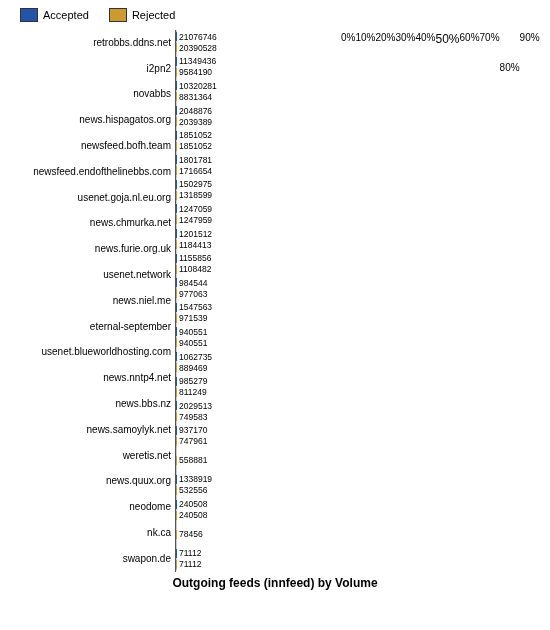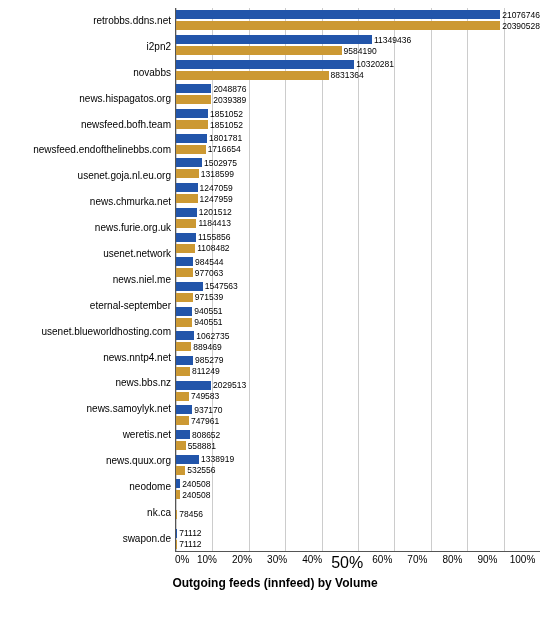--- a/index.html
+++ b/index.html
@@ -112,22 +112,32 @@
       font-size: 12px;
       font-weight: bold;
       margin-top: 4px;
     }
   </style>
 </head>
 <body>
 
 <div class="chart-container">
 
-
-  <div style="display:flex; flex: 1; flex-direction:column; overflow:hidden;">
+  <div class="legend">
+    <div class="legend-item">
+      <div class="legend-swatch legend-accepted"></div>
+      <span>Accepted</span>
+    </div>
+    <div class="legend-item">
+      <div class="legend-swatch legend-rejected"></div>
+      <span>Rejected</span>
+    </div>
+  </div>
+
+  <div style="display:flex; flex: 1; flex-direction:row; overflow:hidden;">
     <div style="display:flex; flex:1; min-height:0;">
 
       <div class="y-labels" id="y-labels">
           <div class="y-label">retrobbs.ddns.net</div>
           <div class="y-label">i2pn2</div>
           <div class="y-label">novabbs</div>
           <div class="y-label">news.hispagatos.org</div>
           <div class="y-label">newsfeed.bofh.team</div>
           <div class="y-label">newsfeed.endofthelinebbs.com</div>
           <div class="y-label">usenet.goja.nl.eu.org</div>
@@ -362,24 +372,20 @@
                 </div>
                 <div class="bar-line">
                   <div class="bar-fill bar-rejected" style="width: 3.54875%;"></div>
                   <span class="bar-value">747961</span>
                 </div>
               </div>
             </div>
             <div class="bar-row">
               <div class="bar-pair">
                 <div class="bar-line">
-                  <div class="bar-fill bar-accepted" style="width: 3.8367%;"></div>
-                  <span class="bar-value">808652</span>
-                </div>
-                <div class="bar-line">
                   <div class="bar-fill bar-rejected" style="width: 2.65165%;"></div>
                   <span class="bar-value">558881</span>
                 </div>
               </div>
             </div>
             <div class="bar-row">
               <div class="bar-pair">
                 <div class="bar-line">
                   <div class="bar-fill bar-accepted" style="width: 6.35259%;"></div>
                   <span class="bar-value">1338919</span>
@@ -425,23 +431,23 @@
           </div>
       </div>
     </div>
 
     <div style="display:flex; margin-left:165px; margin-top:2px;" id="x-axis-row">
         <span style="font-size: 10px; flex: 0 0 auto; text-align: left;">0%</span>
         <span style="font-size: 10px; flex: 1 1 0%; text-align: center;">10%</span>
         <span style="font-size: 10px; flex: 1 1 0%; text-align: center;">20%</span>
         <span style="font-size: 10px; flex: 1 1 0%; text-align: center;">30%</span>
         <span style="font-size: 10px; flex: 1 1 0%; text-align: center;">40%</span>
-        <span style="font-size: 16px; flex: 1 1 0%; text-align: center;">50%</span>
+        <span style="font-size: 12px; flex: 1 1 0%; text-align: center;">50%</span>
         <span style="font-size: 10px; flex: 1 1 0%; text-align: center;">60%</span>
         <span style="font-size: 10px; flex: 1 1 0%; text-align: center;">70%</span>
-        <span style="font-size: 10px; flex: 1 1 0%; text-align: center;">80%</span>
+        <span style="font-size: 10px; flex: 1 1 0%; text-align: center; margin-top: 30px;">80%</span>
         <span style="font-size: 10px; flex: 1 1 0%; text-align: center;">90%</span>
         <span style="font-size: 10px; flex: 1 1 0%; text-align: center;">100%</span>
       </div>
   </div>
 
   <div class="chart-title">Outgoing feeds (innfeed) by Volume</div>
 </div>
 
 </body></html>

